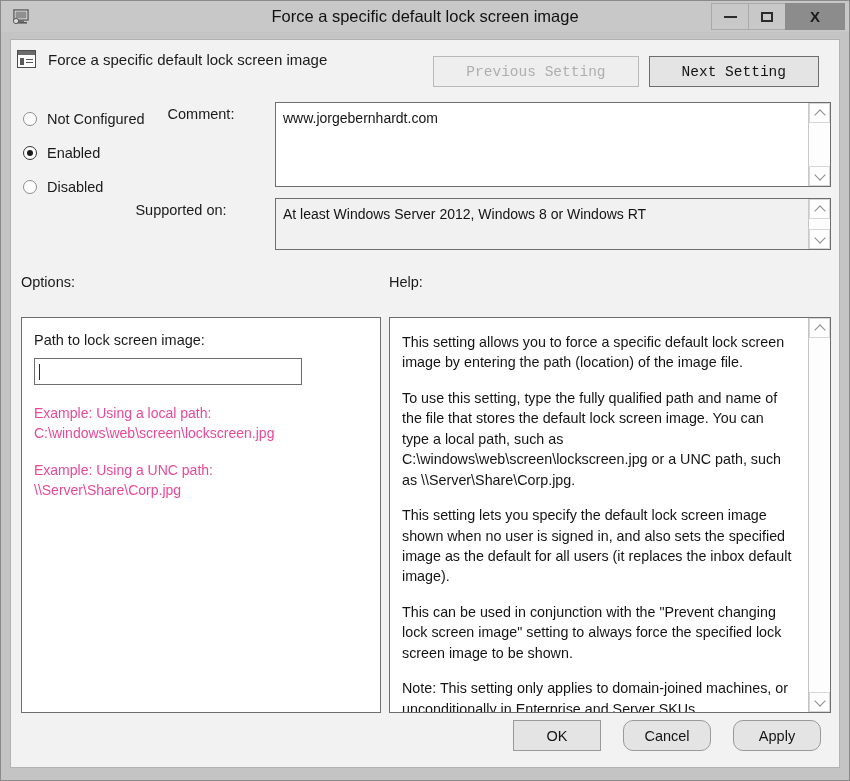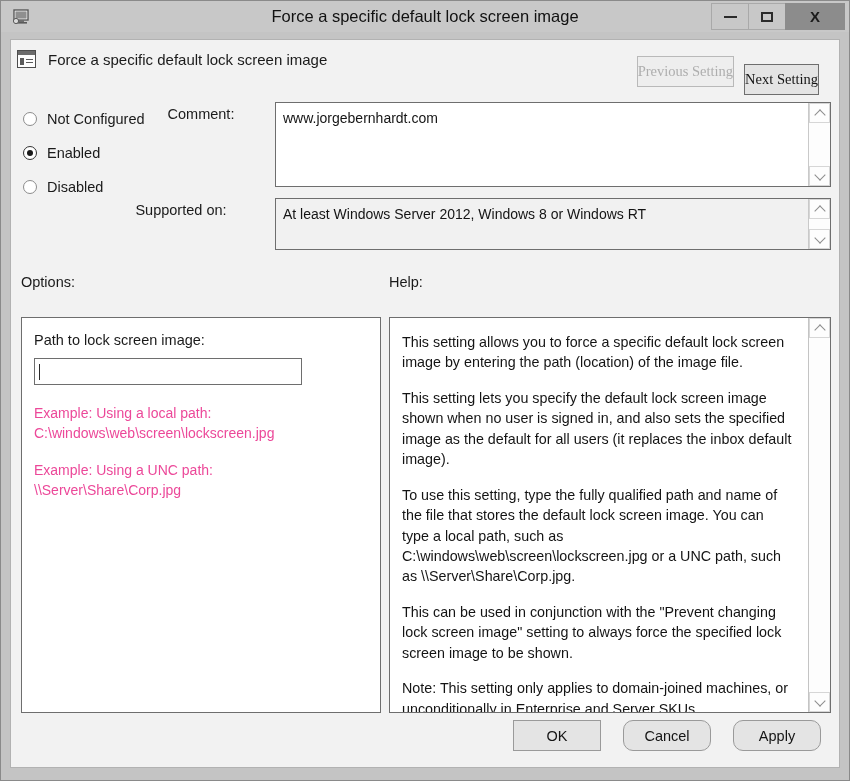--- a/index.html
+++ b/index.html
@@ -152,36 +152,35 @@
   }
 
   .nav-buttons {
     position: absolute;
     right: 20px;
     top: 16px;
     display: flex;
   }
   .nav-btn {
     height: 31px;
-    padding: 0 0;
+    padding: 0 32px;
     font-size: 14.5px;
-    font-family: Liberation Serif, serif;
+    font-family: Liberation Mono, monospace;
     background: #eeeeee;
     border: 1px solid #b9b9b9;
     color: #aeaeae;
     display: flex;
     align-items: center;
     justify-content: center;
     box-sizing: border-box;
   }
   .nav-btn.enabled {
     background: #e4e4e4;
     border: 1px solid #6e6e6e;
     color: #141414;
-    margin-top: 8px;
   }
   .nav-btn + .nav-btn { margin-left: 10px; }
 
   
   .radio-group {
     position: absolute;
     left: 12px;
     top: 68px;
     width: 160px;
   }
@@ -489,22 +488,22 @@
         <div class="example-block" style="white-space: pre-line;">Example: Using a local path:
 C:\windows\web\screen\lockscreen.jpg</div>
         <div class="example-block" style="white-space: pre-line;">Example: Using a UNC path:
 \\Server\Share\Corp.jpg</div>
       </div>
     </div>
 
     <div class="panel panel-help">
       <div class="panel-inner">
         <div class="help-para">This setting allows you to force a specific default lock screen image by entering the path (location) of the image file.</div>
+        <div class="help-para">To use this setting, type the fully qualified path and name of the file that stores the default lock screen image. You can type a local path, such as C:\windows\web\screen\lockscreen.jpg or a UNC path, such as \\Server\Share\Corp.jpg.</div>
         <div class="help-para">This setting lets you specify the default lock screen image shown when no user is signed in, and also sets the specified image as the default for all users (it replaces the inbox default image).</div>
-        <div class="help-para">To use this setting, type the fully qualified path and name of the file that stores the default lock screen image. You can type a local path, such as C:\windows\web\screen\lockscreen.jpg or a UNC path, such as \\Server\Share\Corp.jpg.</div>
         <div class="help-para">This can be used in conjunction with the "Prevent changing lock screen image" setting to always force the specified lock screen image to be shown.</div>
         <div class="help-para">Note: This setting only applies to domain-joined machines, or unconditionally in Enterprise and Server SKUs.</div>
       </div>
       <div class="help-scrollbar">
         <div class="sb-arrow">
             <span class="chev up"></span>
           </div>
         <div class="sb-track"></div>
         <div class="sb-arrow">
             <span class="chev down"></span>

